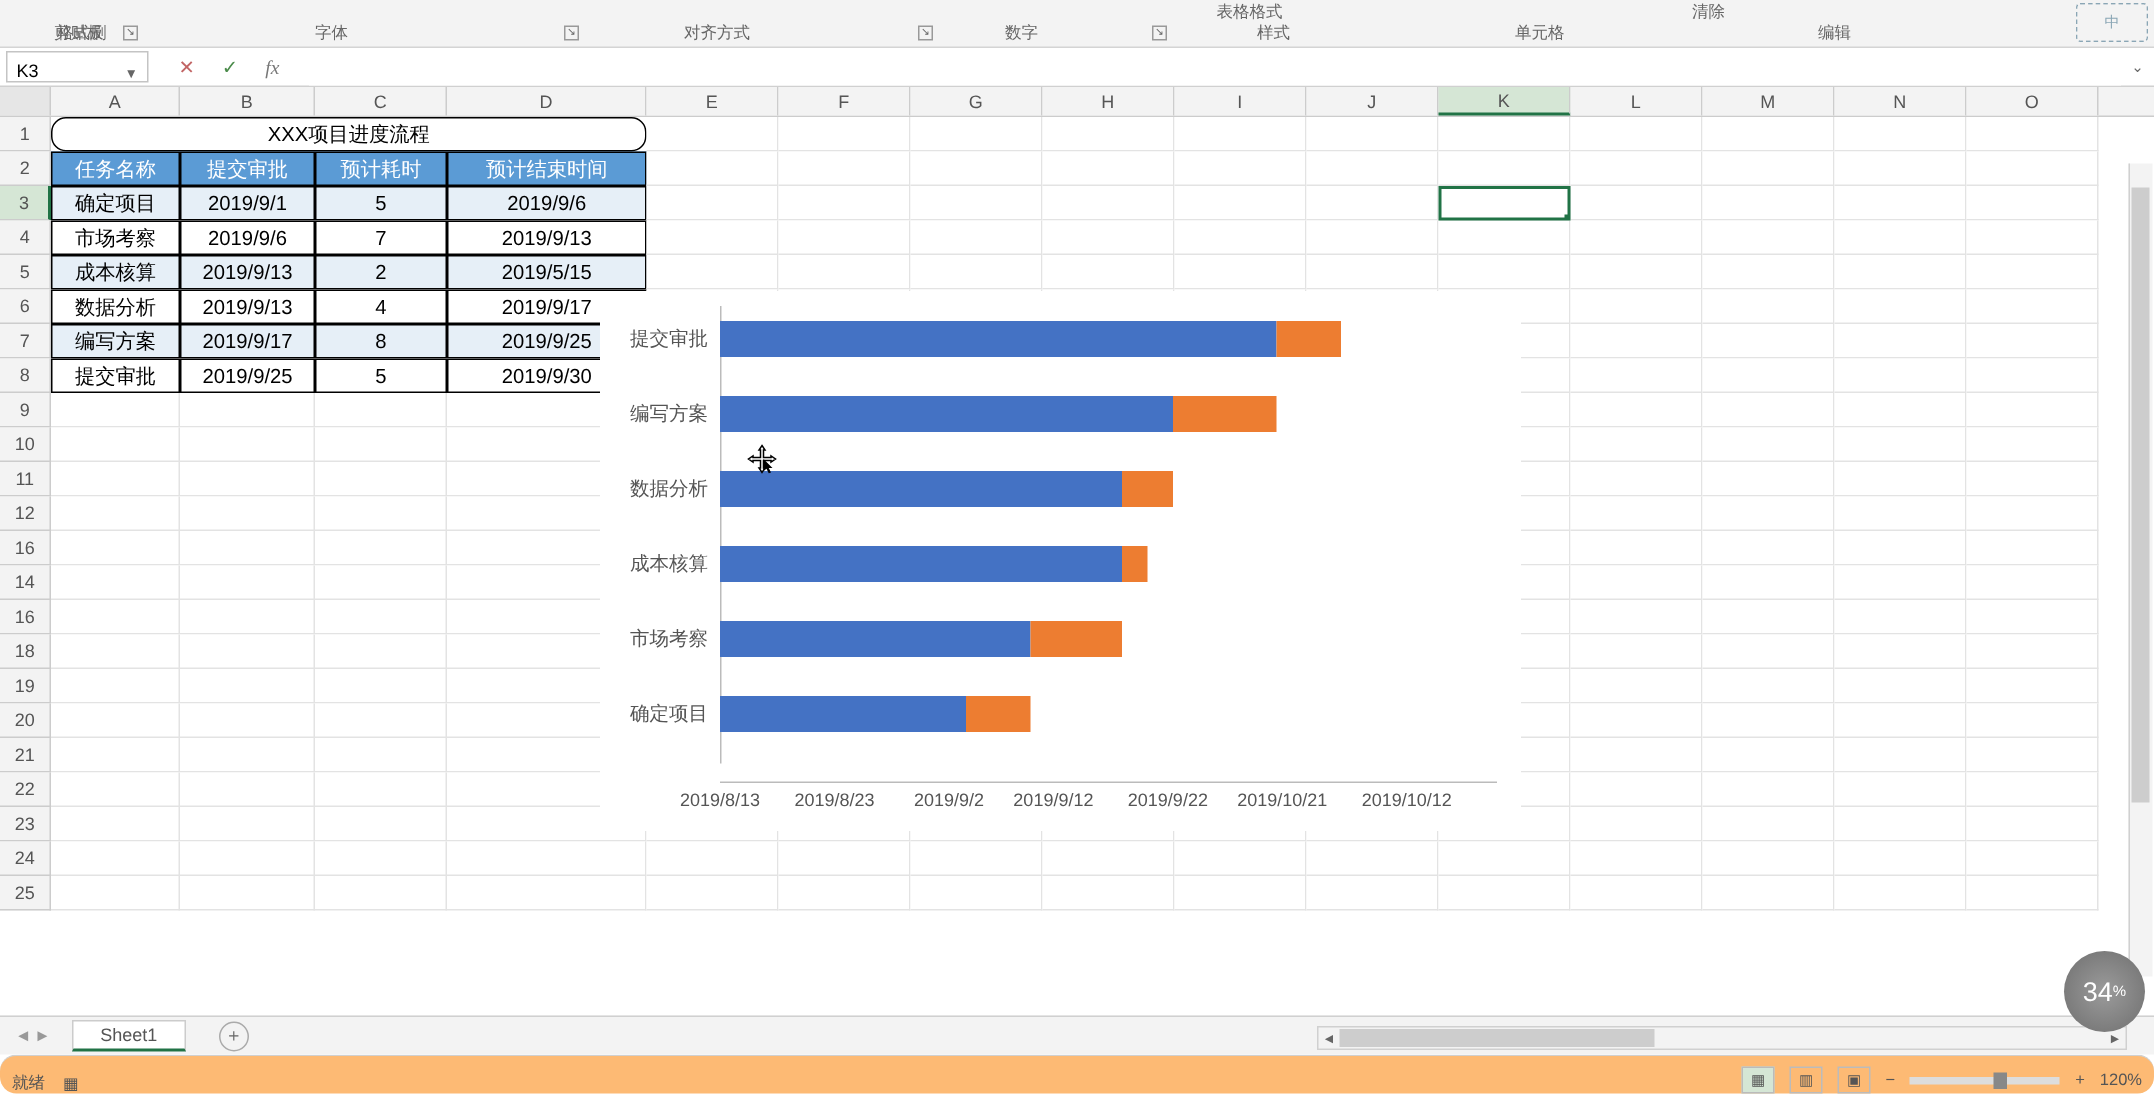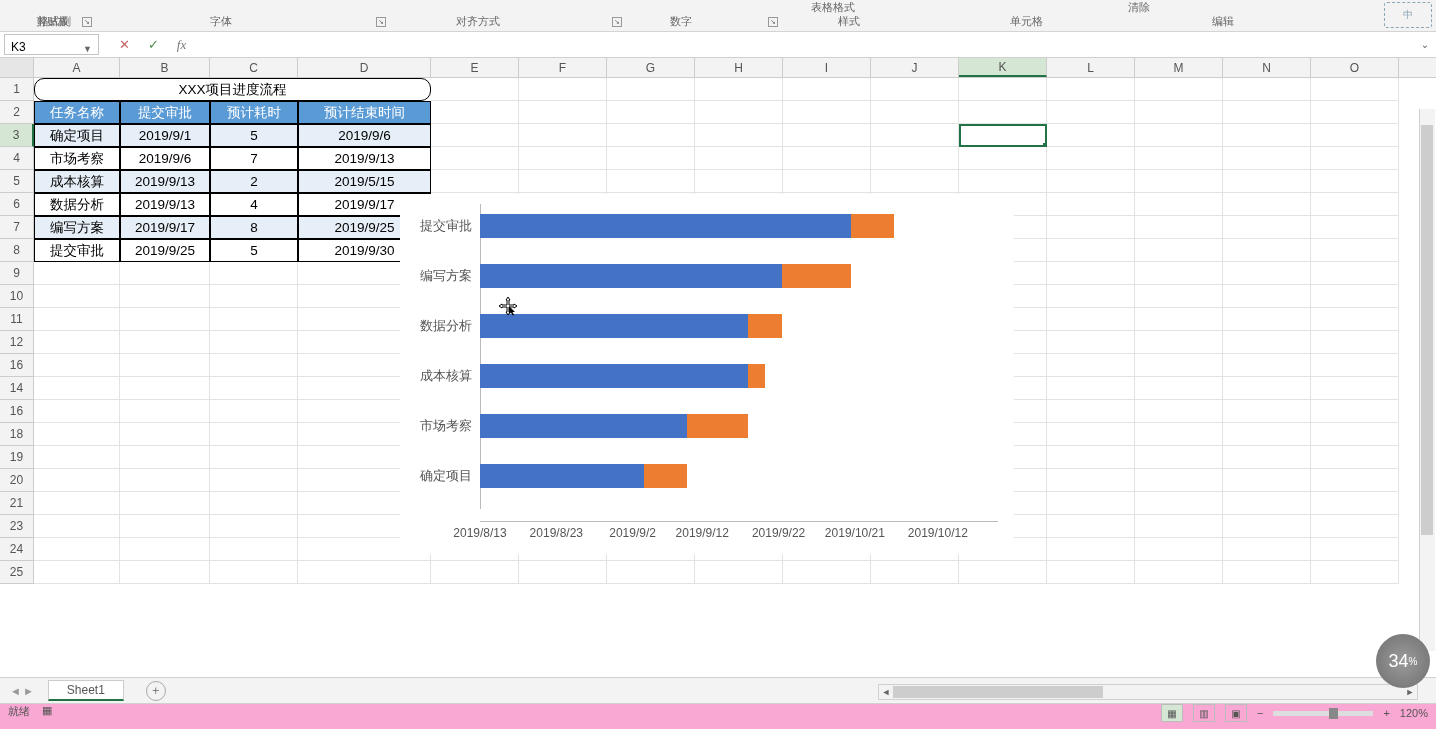--- a/index.html
+++ b/index.html
@@ -70,21 +70,21 @@
   .sheet-tab { background: #fff; border: 1px solid #ccc; border-bottom: 2px solid #217346; padding: 2px 18px; margin-left: 4px; }
   .tab-add { width: 20px; height: 20px; border-radius: 50%; border: 1px solid #aaa; display: flex; align-items: center; justify-content: center; margin-left: 22px; font-size: 12px; color: #666; }
   .h-scroll { position:absolute; right: 18px; bottom:3px; width:540px; height:16px; background:#f3f3f3; border:1px solid #d0d0d0; }
   .h-scroll-thumb { position:absolute; left:14px; top:1px; height:12px; width:210px; background:#cdcdcd; }
   .h-scroll-arrow { position:absolute; top:0; width:14px; height:14px; font-size:9px; color:#666; display:flex;align-items:center;justify-content:center;}
 
   .v-scroll { position:absolute; right:1px; top:51px; width:16px; bottom:26px; background:#f3f3f3; border-left:1px solid #d0d0d0;}
   .v-scroll-thumb { position:absolute; left:1px; top:16px; width:12px; height:410px; background:#cdcdcd;}
 
   
-  .status-bar { height: 26px; background: #f9a8d4; border-top: 1px solid #d0d0d0; display: flex; align-items: flex-start; font-size: 11px; color: #555; padding: 0 8px; }
+  .status-bar { height: 26px; background: #fdba74; border-top: 1px solid #d0d0d0; display: flex; align-items: flex-end; font-size: 11px; color: #555; padding: 0 8px; border-radius: 11px; }
   .status-right { margin-left: auto; display: flex; align-items: center; gap: 10px; }
   .view-btn { width: 22px; height: 18px; border: 1px solid #bbb; display:flex; align-items:center; justify-content:center; font-size:10px;}
   .view-btn.active { background:#d5e6d5; }
   .zoom-slider { width: 100px; height: 5px; background: #ddd; position: relative; }
   .zoom-thumb { position: absolute; top: -3px; left: 56px; width: 9px; height: 11px; background: #888; }
 
   .recording-badge { position:absolute; right:6px; bottom:42px; width:54px; height:54px; border-radius:50%; background: radial-gradient(circle,#9b9b9b,#6e6e6e); display:flex; align-items:center; justify-content:center; font-size:18px; color:#fff; font-weight:300;}
   .recording-badge sub { font-size:10px; }
 </style>
 </head>
@@ -458,20 +458,38 @@
         <div class="cell wI"></div>
         <div class="cell wJ"></div>
         <div class="cell wK"></div>
         <div class="cell wL"></div>
         <div class="cell wM"></div>
         <div class="cell wN"></div>
         <div class="cell wO"></div>
       </div>
       <div class="row">
         <div class="row-h">21</div>
+        <div class="cell wA"></div>
+        <div class="cell wB"></div>
+        <div class="cell wC"></div>
+        <div class="cell wD"></div>
+        <div class="cell wE"></div>
+        <div class="cell wF"></div>
+        <div class="cell wG"></div>
+        <div class="cell wH"></div>
+        <div class="cell wI"></div>
+        <div class="cell wJ"></div>
+        <div class="cell wK"></div>
+        <div class="cell wL"></div>
+        <div class="cell wM"></div>
+        <div class="cell wN"></div>
+        <div class="cell wO"></div>
+      </div>
+      <div class="row">
+        <div class="row-h">22</div>
         <div class="cell wA"></div>
         <div class="cell wB"></div>
         <div class="cell wC"></div>
         <div class="cell wD"></div>
         <div class="cell wE"></div>
         <div class="cell wF"></div>
         <div class="cell wG"></div>
         <div class="cell wH"></div>
         <div class="cell wI"></div>
         <div class="cell wJ"></div>

